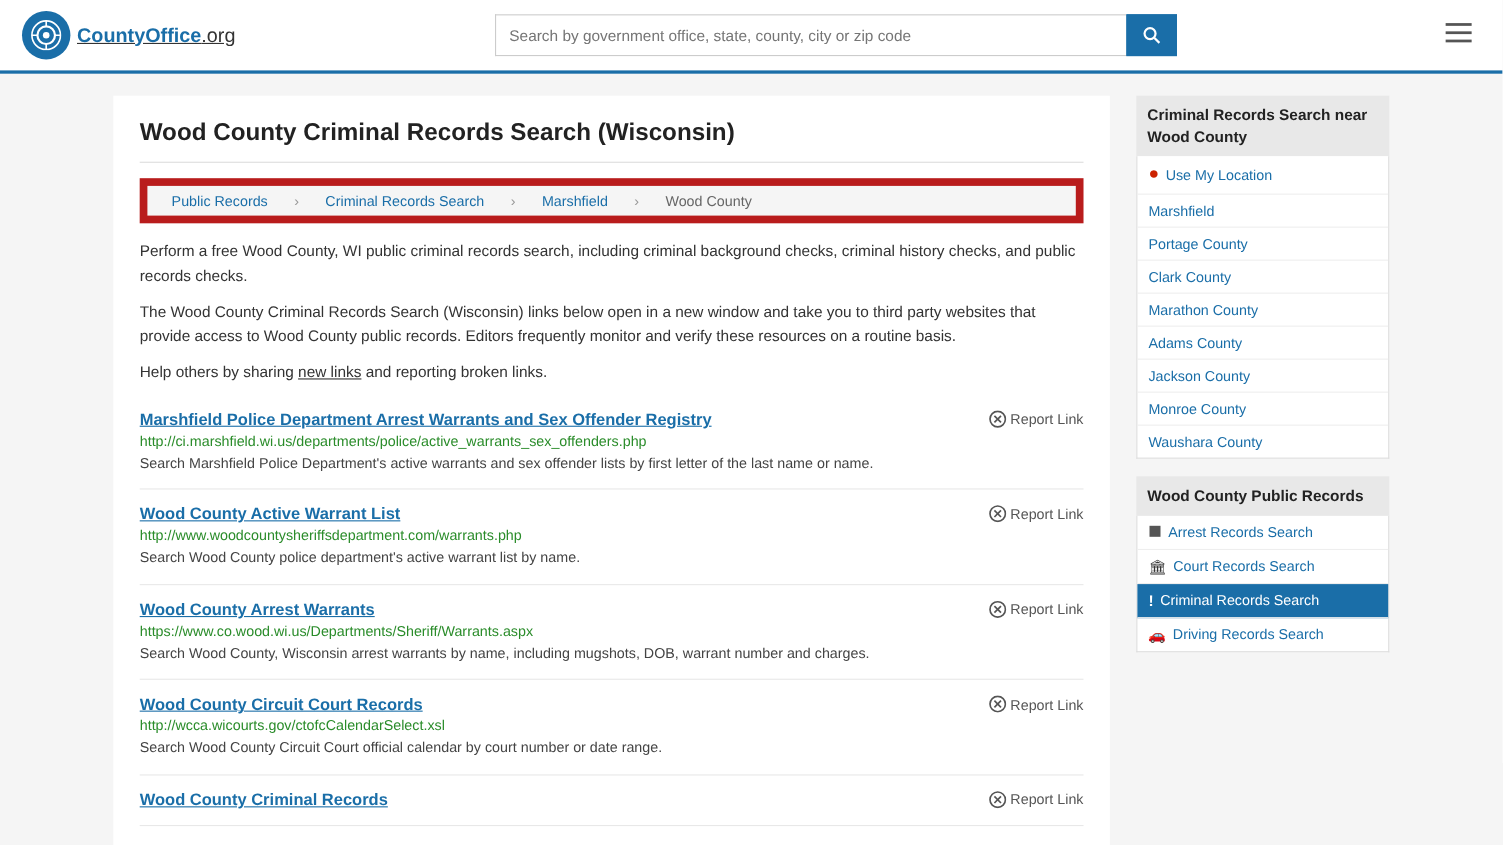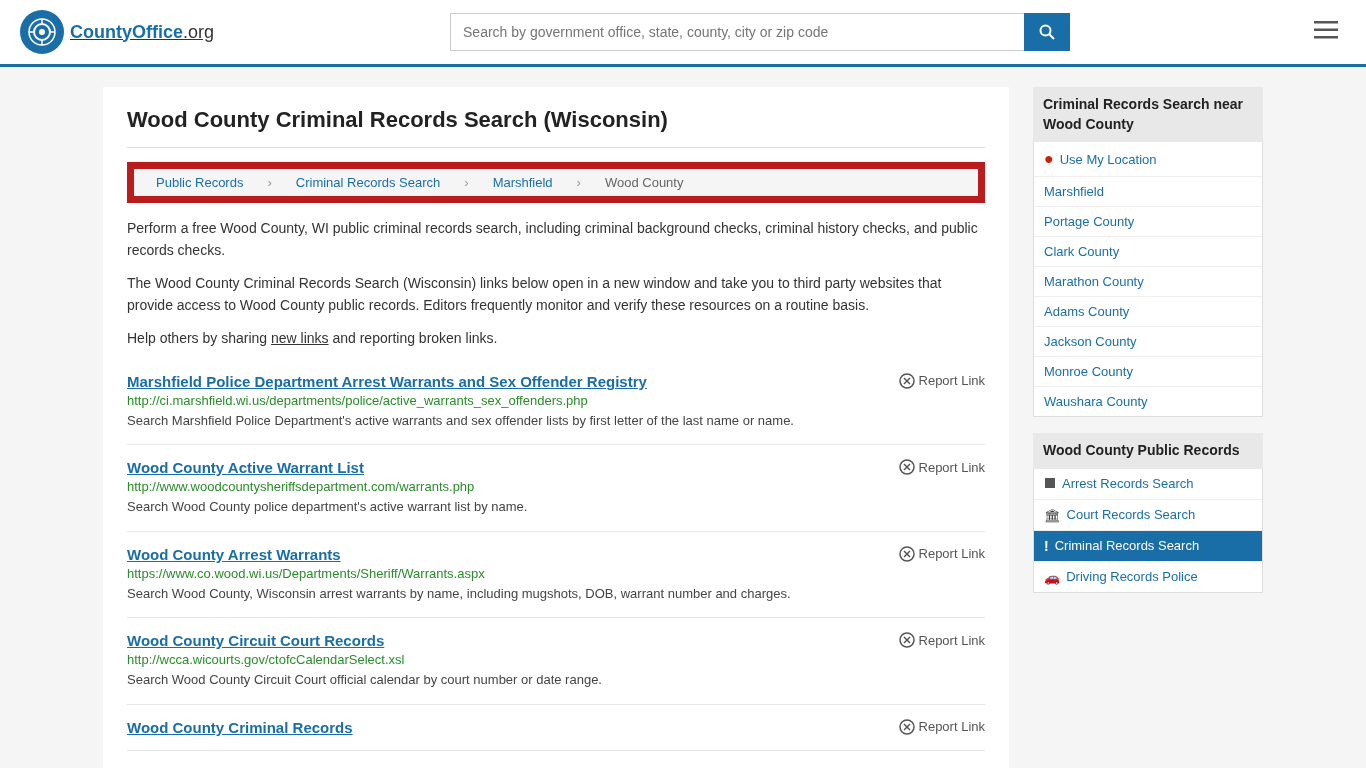--- a/index.html
+++ b/index.html
@@ -408,20 +408,20 @@
             <div class="sidebar-list-item">
               <span class="sidebar-icon"><span style="font-size:13px;">🏛</span></span>
               <a href="#">Court Records Search</a>
             </div>
             <div class="sidebar-list-item active">
               <span class="sidebar-icon"><span style="font-weight:bold;color:#fff;">!</span></span>
               <span style="color:#fff;">Criminal Records Search</span>
             </div>
             <div class="sidebar-list-item">
               <span class="sidebar-icon"><span style="font-size:13px;">🚗</span></span>
-              <a href="#">Driving Records Police</a>
+              <a href="#">Driving Records Search</a>
             </div>
           </div>
       </div>
     </div>
 
   </aside>
 </div>
 
 </body></html>

